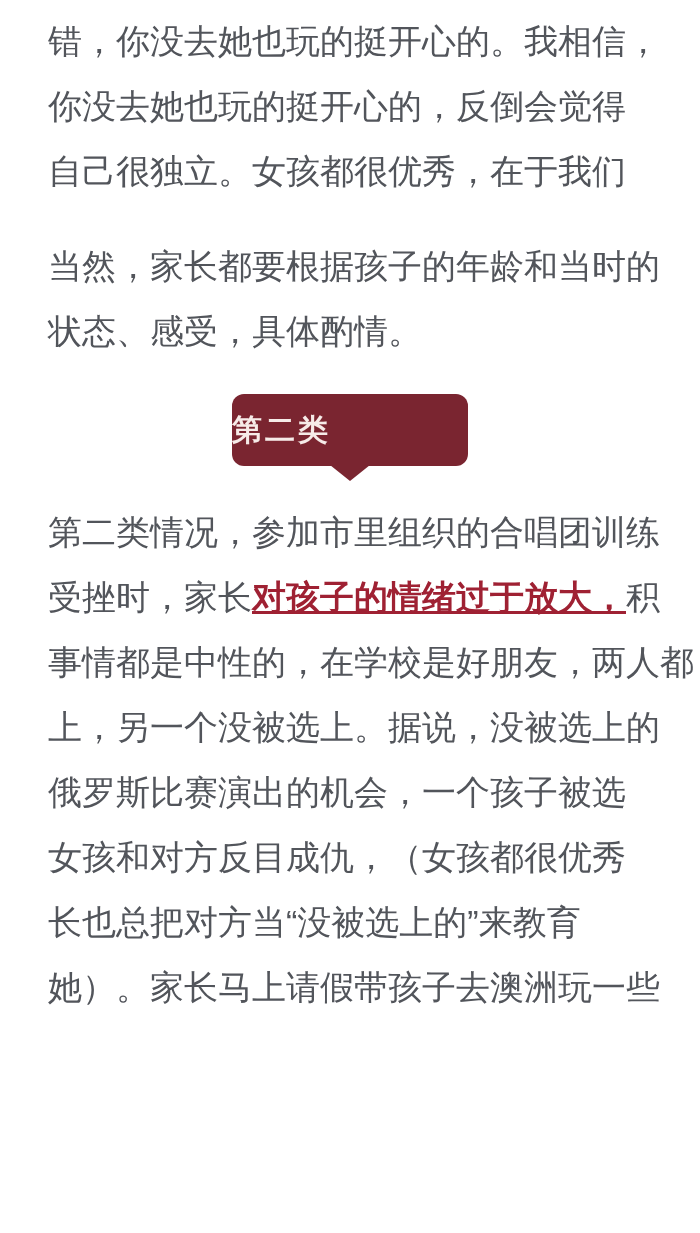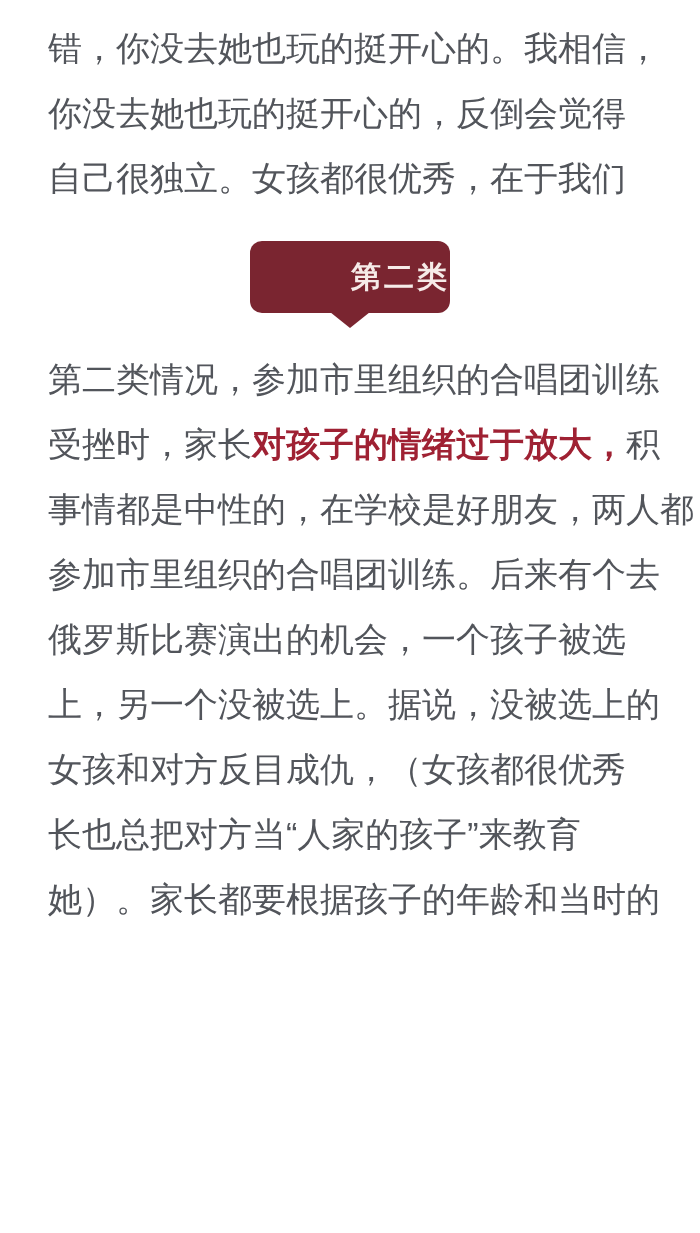--- a/index.html
+++ b/index.html
@@ -17,50 +17,51 @@
     font-family: "Liberation Sans", "DejaVu Sans", sans-serif;
   }
   .page {
     position: relative;
     width: 700px;
     height: 1233px;
     background: var(--bg);
     overflow: hidden;
   }
   .article {
-    padding: 16px 37px 0 48px;
+    padding: 9px 37px 0 48px;
   }
   .para {
     margin: 0 0 30px 0;
   }
   .line {
     display: block;
     font-size: 34px;
     line-height: 65px;
     height: 65px;
     color: var(--body-text);
     letter-spacing: 0;
     white-space: nowrap;
   }
   .hl {
     color: var(--highlight);
     font-weight: bold;
+    text-decoration: underline;
   }
   .badge-wrap {
     margin: 2px -37px 34px -48px; 
     text-align: center;
   }
   .badge {
     display: inline-block;
     position: relative;
-    width: 200px;
+    width: 236px;
     height: 72px;
     background: var(--badge-bg);
     border-radius: 12px;
-    text-align: right;
+    text-align: left;
   }
   .badge-label {
     display: inline-block;
     font-size: 30px;
     line-height: 72px;
     font-weight: 600;
     letter-spacing: 3px;
     color: var(--badge-text);
   }
   .badge-tail {
@@ -80,34 +81,37 @@
 
 <div class="page">
   <div class="article">
 
     <div class="para">
       <span class="line">错，你没去她也玩的挺开心的。我相信，</span>
       <span class="line">你没去她也玩的挺开心的，反倒会觉得</span>
       <span class="line">自己很独立。女孩都很优秀，在于我们</span>
     </div>
 
+    <div class="para">
+      <span class="line">当然，家长都要根据孩子的年龄和当时的</span>
+      <span class="line">状态、感受，具体酌情。</span>
+    </div>
 
     <div class="badge-wrap">
       <div class="badge">
         <span class="badge-label">第二类</span>
         <span class="badge-tail"></span>
       </div>
     </div>
 
     <div class="para">
       <span class="line">第二类情况，参加市里组织的合唱团训练</span>
       <span class="line"><span>受挫时，家长</span><span class="hl">对孩子的情绪过于放大，</span><span>积</span></span>
       <span class="line">事情都是中性的，在学校是好朋友，两人都</span>
-      <span class="line">参加市里组织的合唱团训练。后来有个去</span>
+      <span class="line">上，另一个没被选上。据说，没被选上的</span>
       <span class="line">俄罗斯比赛演出的机会，一个孩子被选</span>
-      <span class="line">上，另一个没被选上。据说，没被选上的</span>
       <span class="line">女孩和对方反目成仇，（女孩都很优秀</span>
-      <span class="line">长也总把对方当“人家的孩子”来教育</span>
-      <span class="line">她）。家长都要根据孩子的年龄和当时的</span>
+      <span class="line">长也总把对方当“没被选上的”来教育</span>
+      <span class="line">她）。家长马上请假带孩子去澳洲玩一些</span>
     </div>
 
   </div>
 </div>
 
 </body></html>

